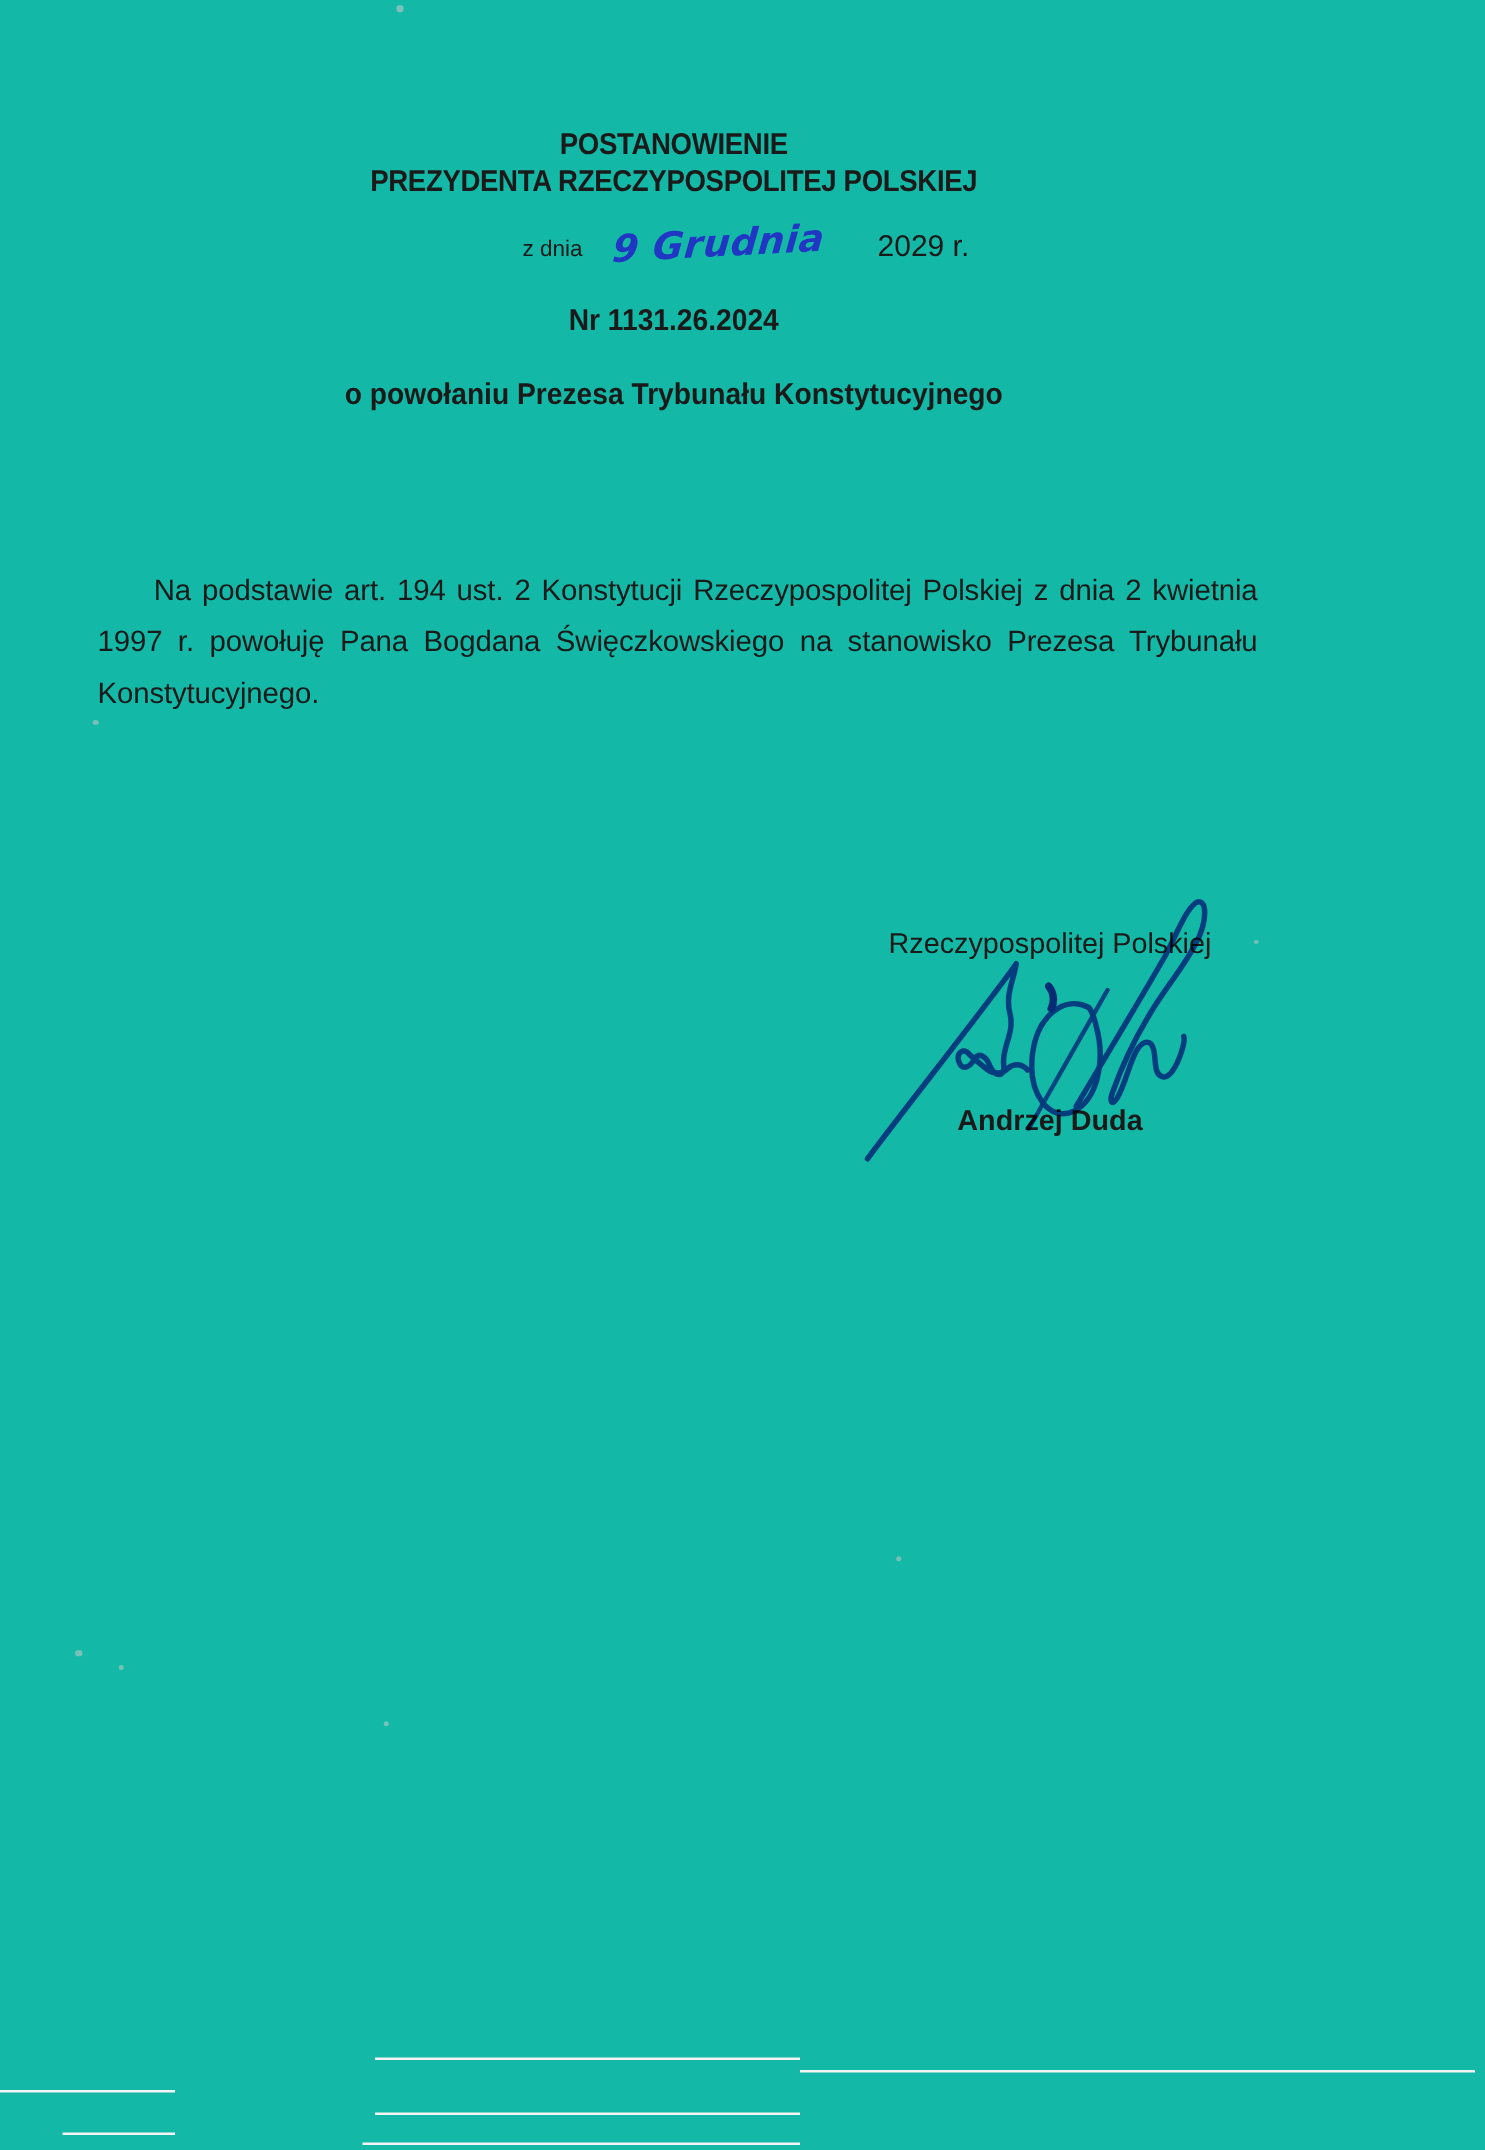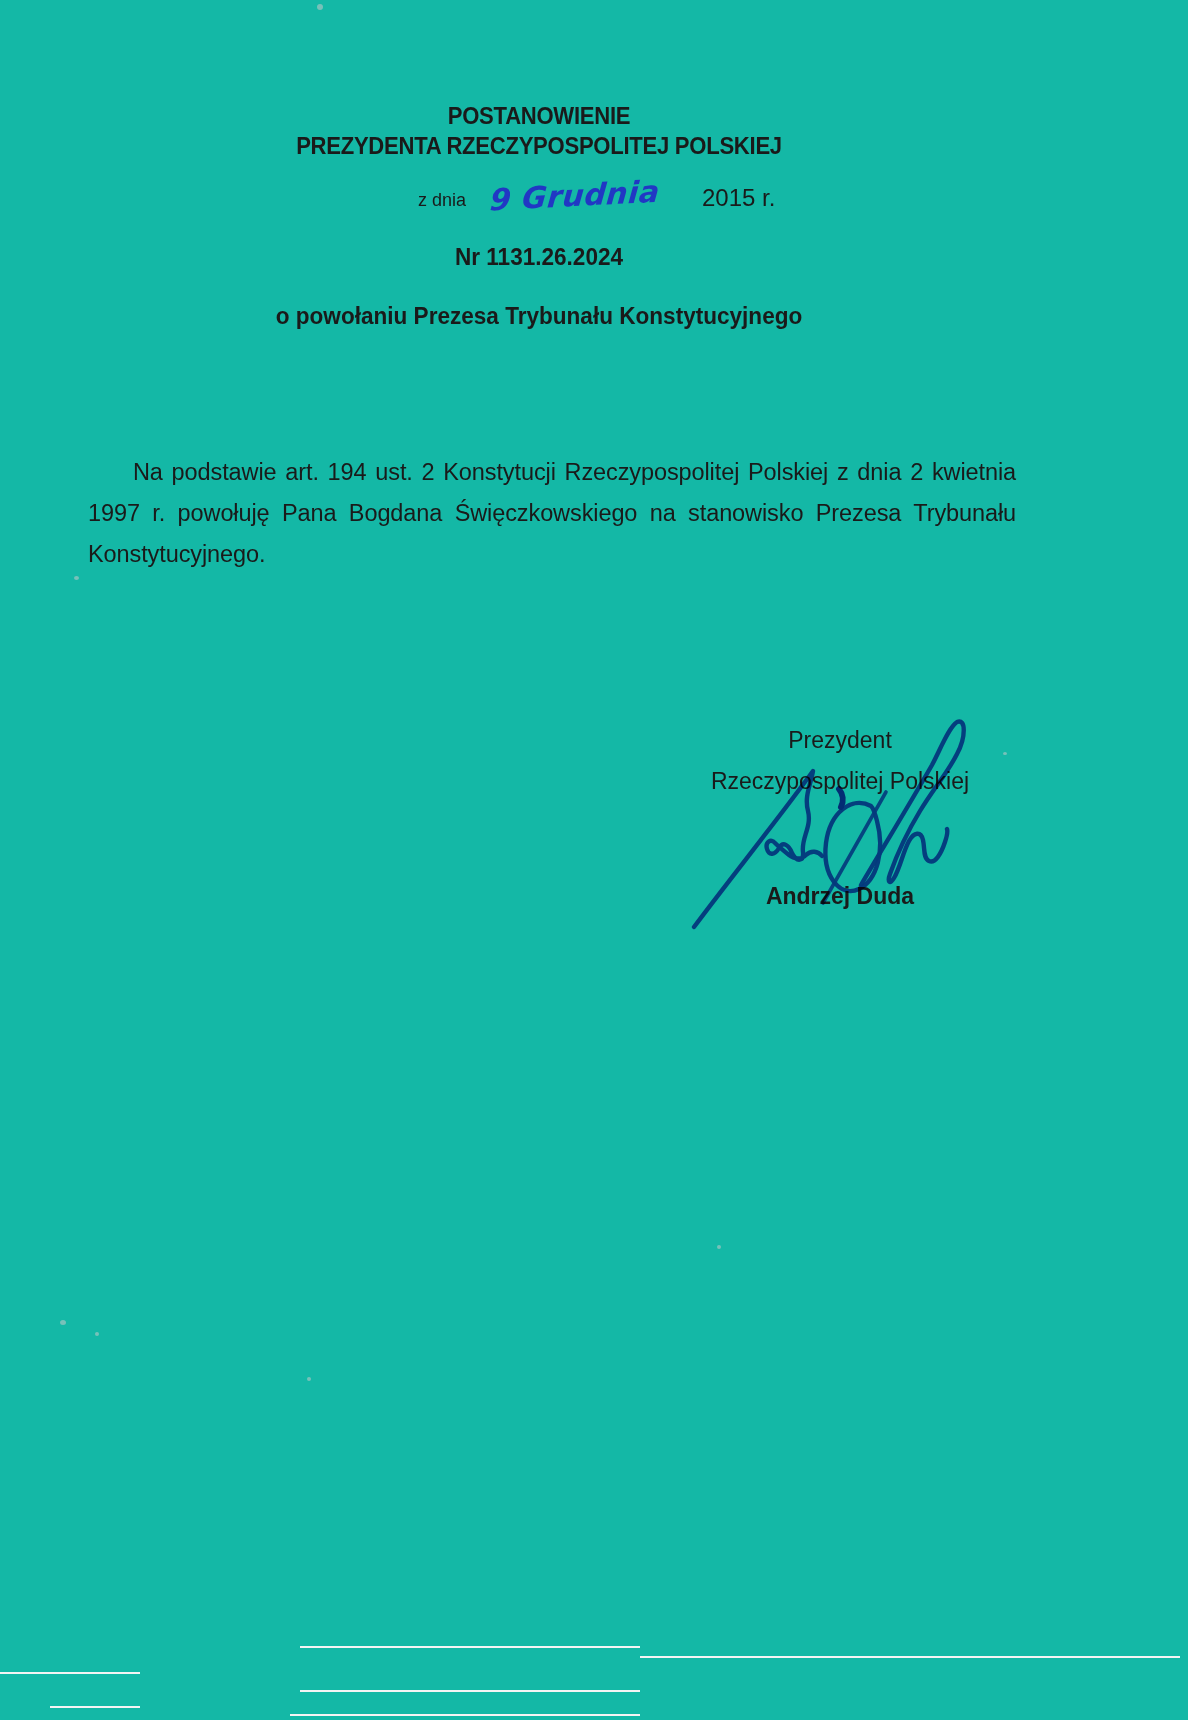--- a/index.html
+++ b/index.html
@@ -39,21 +39,21 @@
     top:243px;
     font-weight:bold;font-size:24px;
     transform:scaleX(0.94);transform-origin:50% 0;
   }
   .doc-subject{
     top:302px;
     font-weight:bold;font-size:24px;
     transform:scaleX(0.94);transform-origin:50% 0;
   }
   .doc-body{
-    top:452px;left:88px;width:928px;
+    top:452px;left:78px;width:928px;
     font-size:23.5px;line-height:41px;
     text-align:justify;text-align-last:left;
     text-indent:45px;
     letter-spacing:-0.1px;
   }
   .sig-block{
     top:727px;left:640px;width:400px;
     text-align:center;font-size:23px;line-height:27px;
   }
   .sig-role2{margin-top:14px;}
@@ -80,31 +80,30 @@
 <div class="page">
 
   <div class="abs center-col doc-title">
     <div>POSTANOWIENIE</div>
     <div>PREZYDENTA RZECZYPOSPOLITEJ POLSKIEJ</div>
   </div>
 
   <div class="abs date-row">
     <span class="date-prefix">z dnia</span>
     <span class="hand-date">9 Grudnia</span>
-    <span class="date-suffix">2015 r.</span>
+    <span class="date-suffix">2029 r.</span>
   </div>
 
   <div class="abs center-col doc-number">Nr 1131.26.2024</div>
 
   <div class="abs center-col doc-subject">o powołaniu Prezesa Trybunału Konstytucyjnego</div>
 
   <div class="abs doc-body">Na podstawie art. 194 ust. 2 Konstytucji Rzeczypospolitej Polskiej z dnia 2 kwietnia 1997 r. powołuję Pana Bogdana Święczkowskiego na stanowisko Prezesa Trybunału Konstytucyjnego.</div>
 
   <div class="abs sig-block">
-    <div>Prezydent</div>
     <div class="sig-role2">Rzeczypospolitej Polskiej</div>
   </div>
   <div class="abs sig-name">Andrzej Duda</div>
 
   <svg class="abs sig-svg" width="370" height="310" viewBox="615 650 370 310" aria-hidden="true">
 
     <path class="ink ink-main" d="M 694,927
       C 726,884 782,814 813,771
       C 811,784 804,796 808,811
       C 812,827 801,838 803,852

